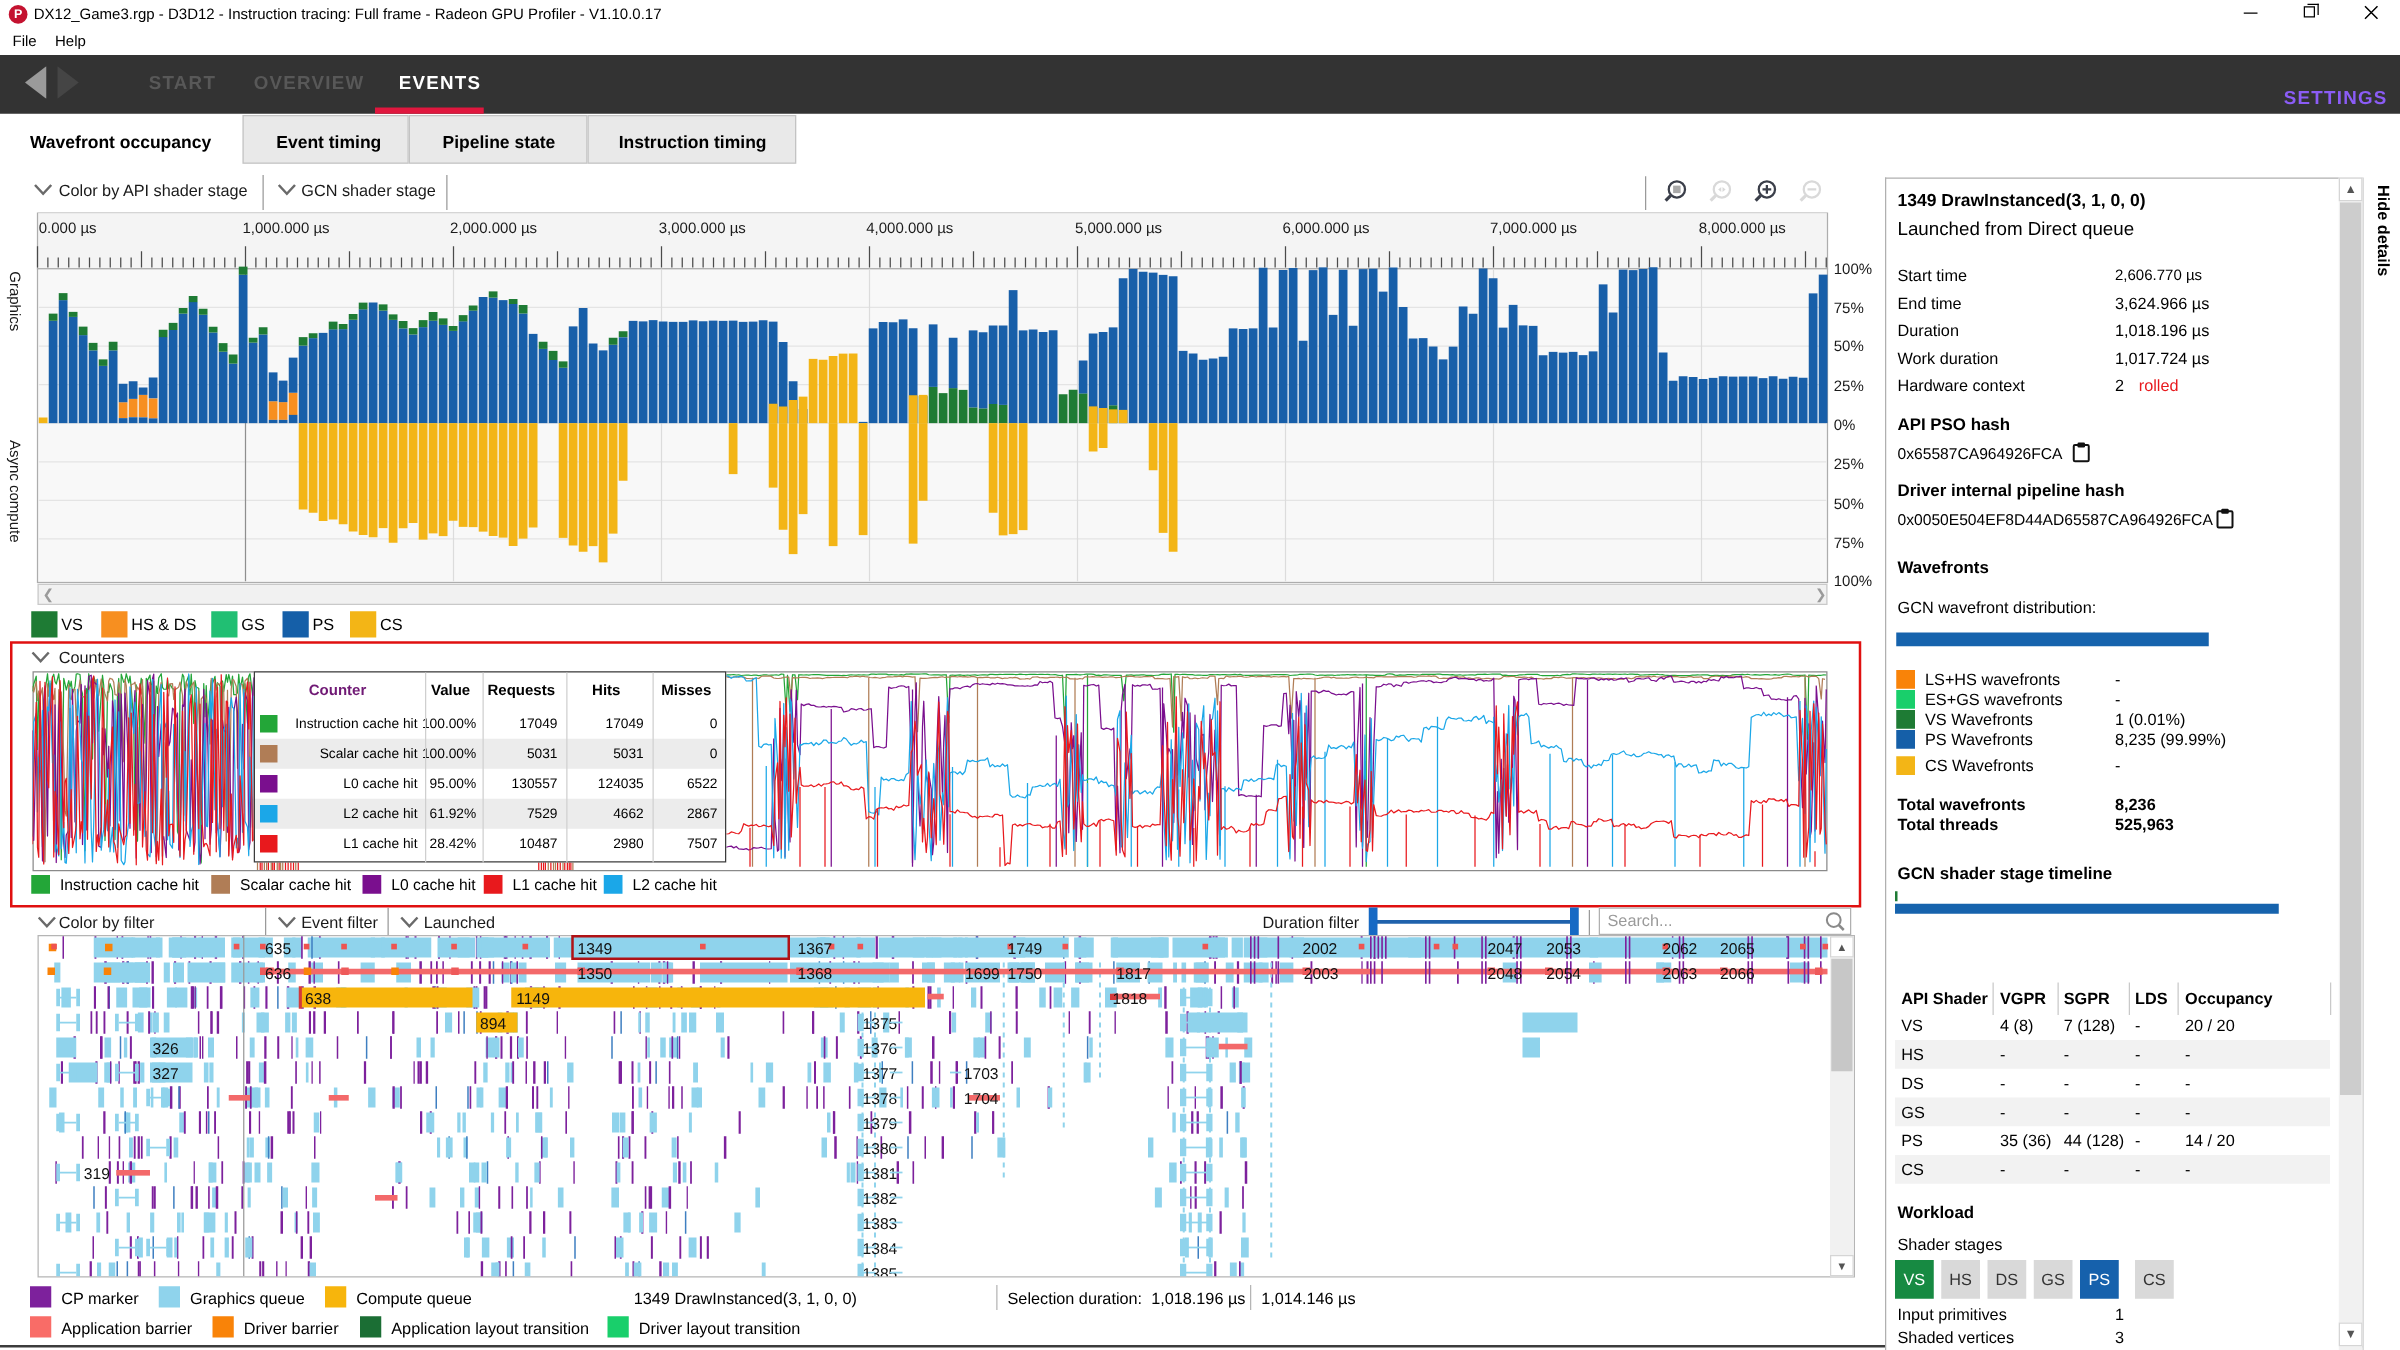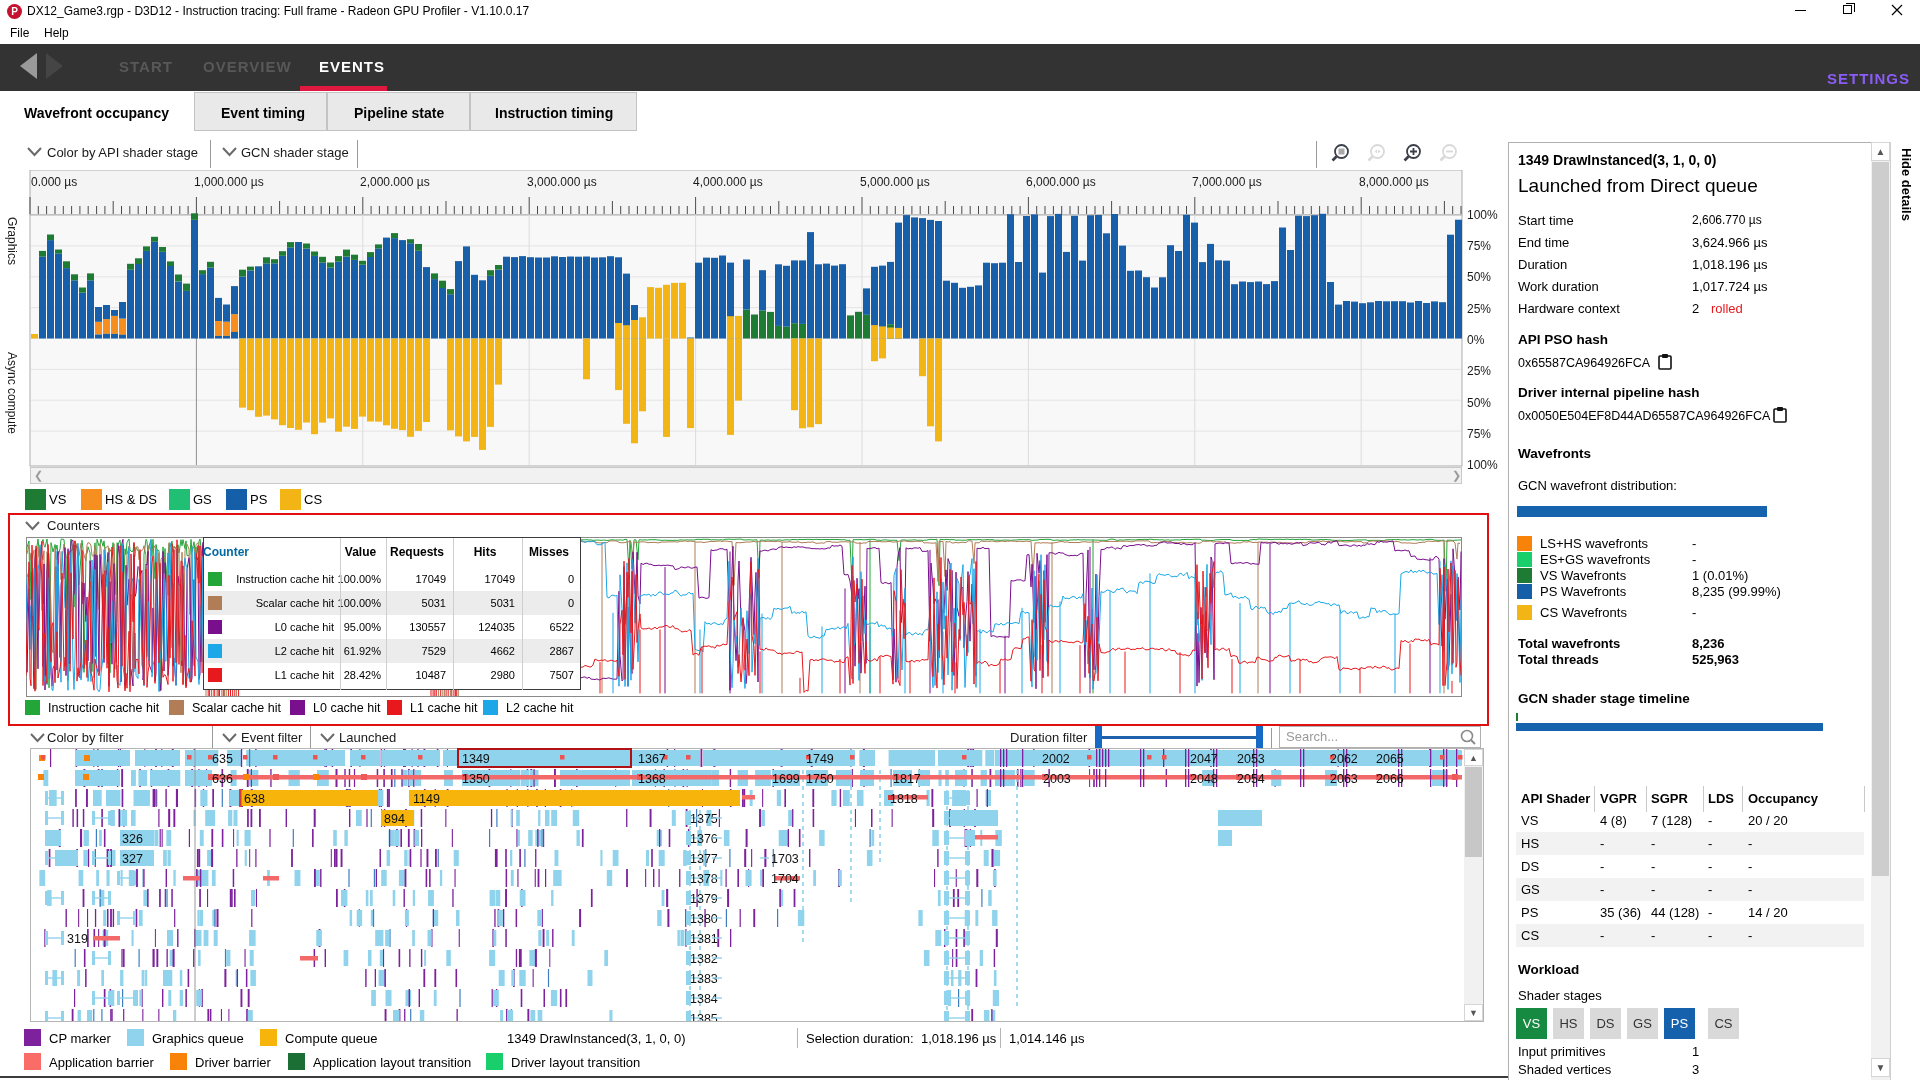--- a/index.html
+++ b/index.html
@@ -694,21 +694,21 @@
     <line x1="420.1" y1="159" x2="420.1" y2="150.9" stroke="#e8191d" stroke-width="1"></line>
     <line x1="422.2" y1="159" x2="422.2" y2="152.0" stroke="#e8191d" stroke-width="1"></line>
     <line x1="424.4" y1="159" x2="424.4" y2="150.8" stroke="#b07d56" stroke-width="1"></line>
     <line x1="425.8" y1="159" x2="425.8" y2="152.9" stroke="#e8191d" stroke-width="1"></line>
     <line x1="427.9" y1="159" x2="427.9" y2="152.5" stroke="#e8191d" stroke-width="1"></line>
     <line x1="429.4" y1="159" x2="429.4" y2="150.2" stroke="#e8191d" stroke-width="1"></line>
     <line x1="430.7" y1="159" x2="430.7" y2="146.3" stroke="#e8191d" stroke-width="1"></line>
     <line x1="432.3" y1="159" x2="432.3" y2="152.7" stroke="#b07d56" stroke-width="1"></line>
   </svg>
 <div class="abs" style="left:203px;top:537px;width:378px;height:153px;background:#fff;border:1px solid #3c3c3c;"></div>
-<div class="abs b" style="left:203px;top:545px;width:134px;font-size:12px;color:#0369a1;text-align:left;">Counter</div>
+<div class="abs b" style="left:203px;top:545px;width:134px;font-size:12px;color:#701a75;text-align:center;">Counter</div>
 <div class="abs b" style="left:340px;top:545px;width:41px;font-size:12px;color:#000;text-align:center;">Value</div>
 <div class="abs b" style="left:386px;top:545px;width:62px;font-size:12px;color:#000;text-align:center;">Requests</div>
 <div class="abs b" style="left:453px;top:545px;width:64px;font-size:12px;color:#000;text-align:center;">Hits</div>
 <div class="abs b" style="left:522px;top:545px;width:54px;font-size:12px;color:#000;text-align:center;">Misses</div>
 <div class="abs" style="left:208px;top:572px;width:14px;height:14px;background:#23a638;"></div>
 <div class="abs" style="left:203px;top:573px;width:131px;font-size:11px;color:#000;text-align:right;">Instruction cache hit</div>
 <div class="abs" style="left:300px;top:573px;width:81px;font-size:11px;color:#000;text-align:right;">100.00%</div>
 <div class="abs" style="left:367px;top:573px;width:79px;font-size:11px;color:#000;text-align:right;">17049</div>
 <div class="abs" style="left:436px;top:573px;width:79px;font-size:11px;color:#000;text-align:right;">17049</div>
 <div class="abs" style="left:495px;top:573px;width:79px;font-size:11px;color:#000;text-align:right;">0</div>
@@ -1964,21 +1964,21 @@
 <div class="abs" style="left:49px;top:1055px;font-size:13px;color:#000;">Application barrier</div>
 <div class="abs" style="left:170px;top:1053px;width:17px;height:17px;background:#f98308;"></div>
 <div class="abs" style="left:195px;top:1055px;font-size:13px;color:#000;">Driver barrier</div>
 <div class="abs" style="left:288px;top:1053px;width:17px;height:17px;background:#1b6e34;"></div>
 <div class="abs" style="left:313px;top:1055px;font-size:13px;color:#000;">Application layout transition</div>
 <div class="abs" style="left:486px;top:1053px;width:17px;height:17px;background:#19cf6b;"></div>
 <div class="abs" style="left:511px;top:1055px;font-size:13px;color:#000;">Driver layout transition</div>
 <div class="abs" style="left:0px;top:1076px;width:1920px;height:2px;background:#3c3c3c;"></div>
 <div class="abs" style="left:1508px;top:142px;width:382px;height:938px;background:#fff;border-left:1px solid #b0b0b0;border-top:1px solid #b0b0b0;"></div>
 <div class="abs b" style="left:1518px;top:152px;font-size:14px;color:#000;">1349 DrawInstanced(3, 1, 0, 0)</div>
-<div class="abs" style="left:1518px;top:175px;font-size:19px;color:#000;text-align:center;">Launched from Direct queue</div>
+<div class="abs" style="left:1518px;top:175px;font-size:15px;color:#000;text-align:center;">Launched from Direct queue</div>
 <div class="abs" style="left:1518px;top:213px;font-size:13px;color:#000;">Start time</div>
 <div class="abs" style="left:1692px;top:213px;font-size:12px;color:#000;">2,606.770 µs</div>
 <div class="abs" style="left:1518px;top:235px;font-size:13px;color:#000;">End time</div>
 <div class="abs" style="left:1692px;top:235px;font-size:13px;color:#000;">3,624.966 µs</div>
 <div class="abs" style="left:1518px;top:257px;font-size:13px;color:#000;">Duration</div>
 <div class="abs" style="left:1692px;top:257px;font-size:13px;color:#000;">1,018.196 µs</div>
 <div class="abs" style="left:1518px;top:279px;font-size:13px;color:#000;">Work duration</div>
 <div class="abs" style="left:1692px;top:279px;font-size:13px;color:#000;">1,017.724 µs</div>
 <div class="abs" style="left:1518px;top:301px;font-size:13px;color:#000;">Hardware context</div>
 <div class="abs" style="left:1692px;top:301px;font-size:13px;color:#000;">2</div>

